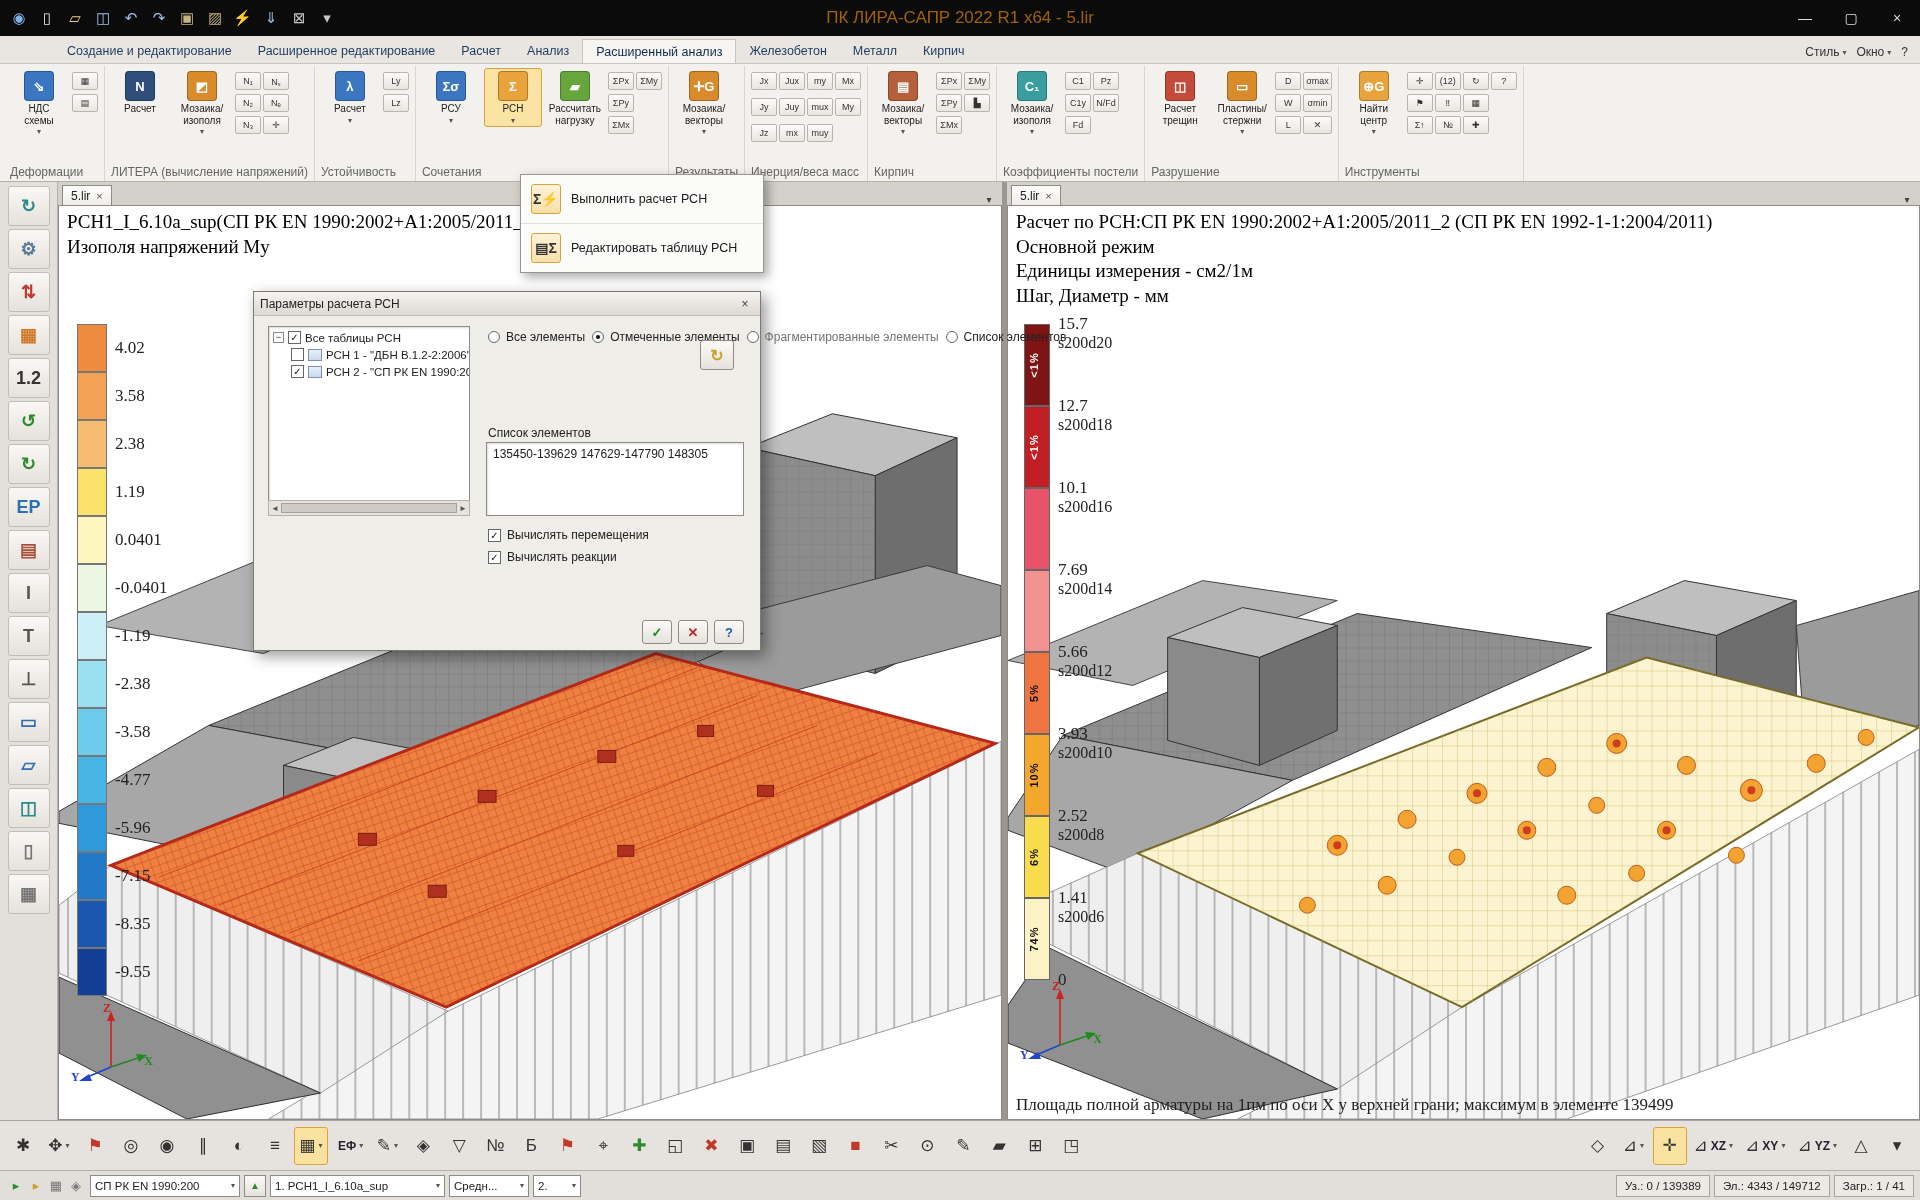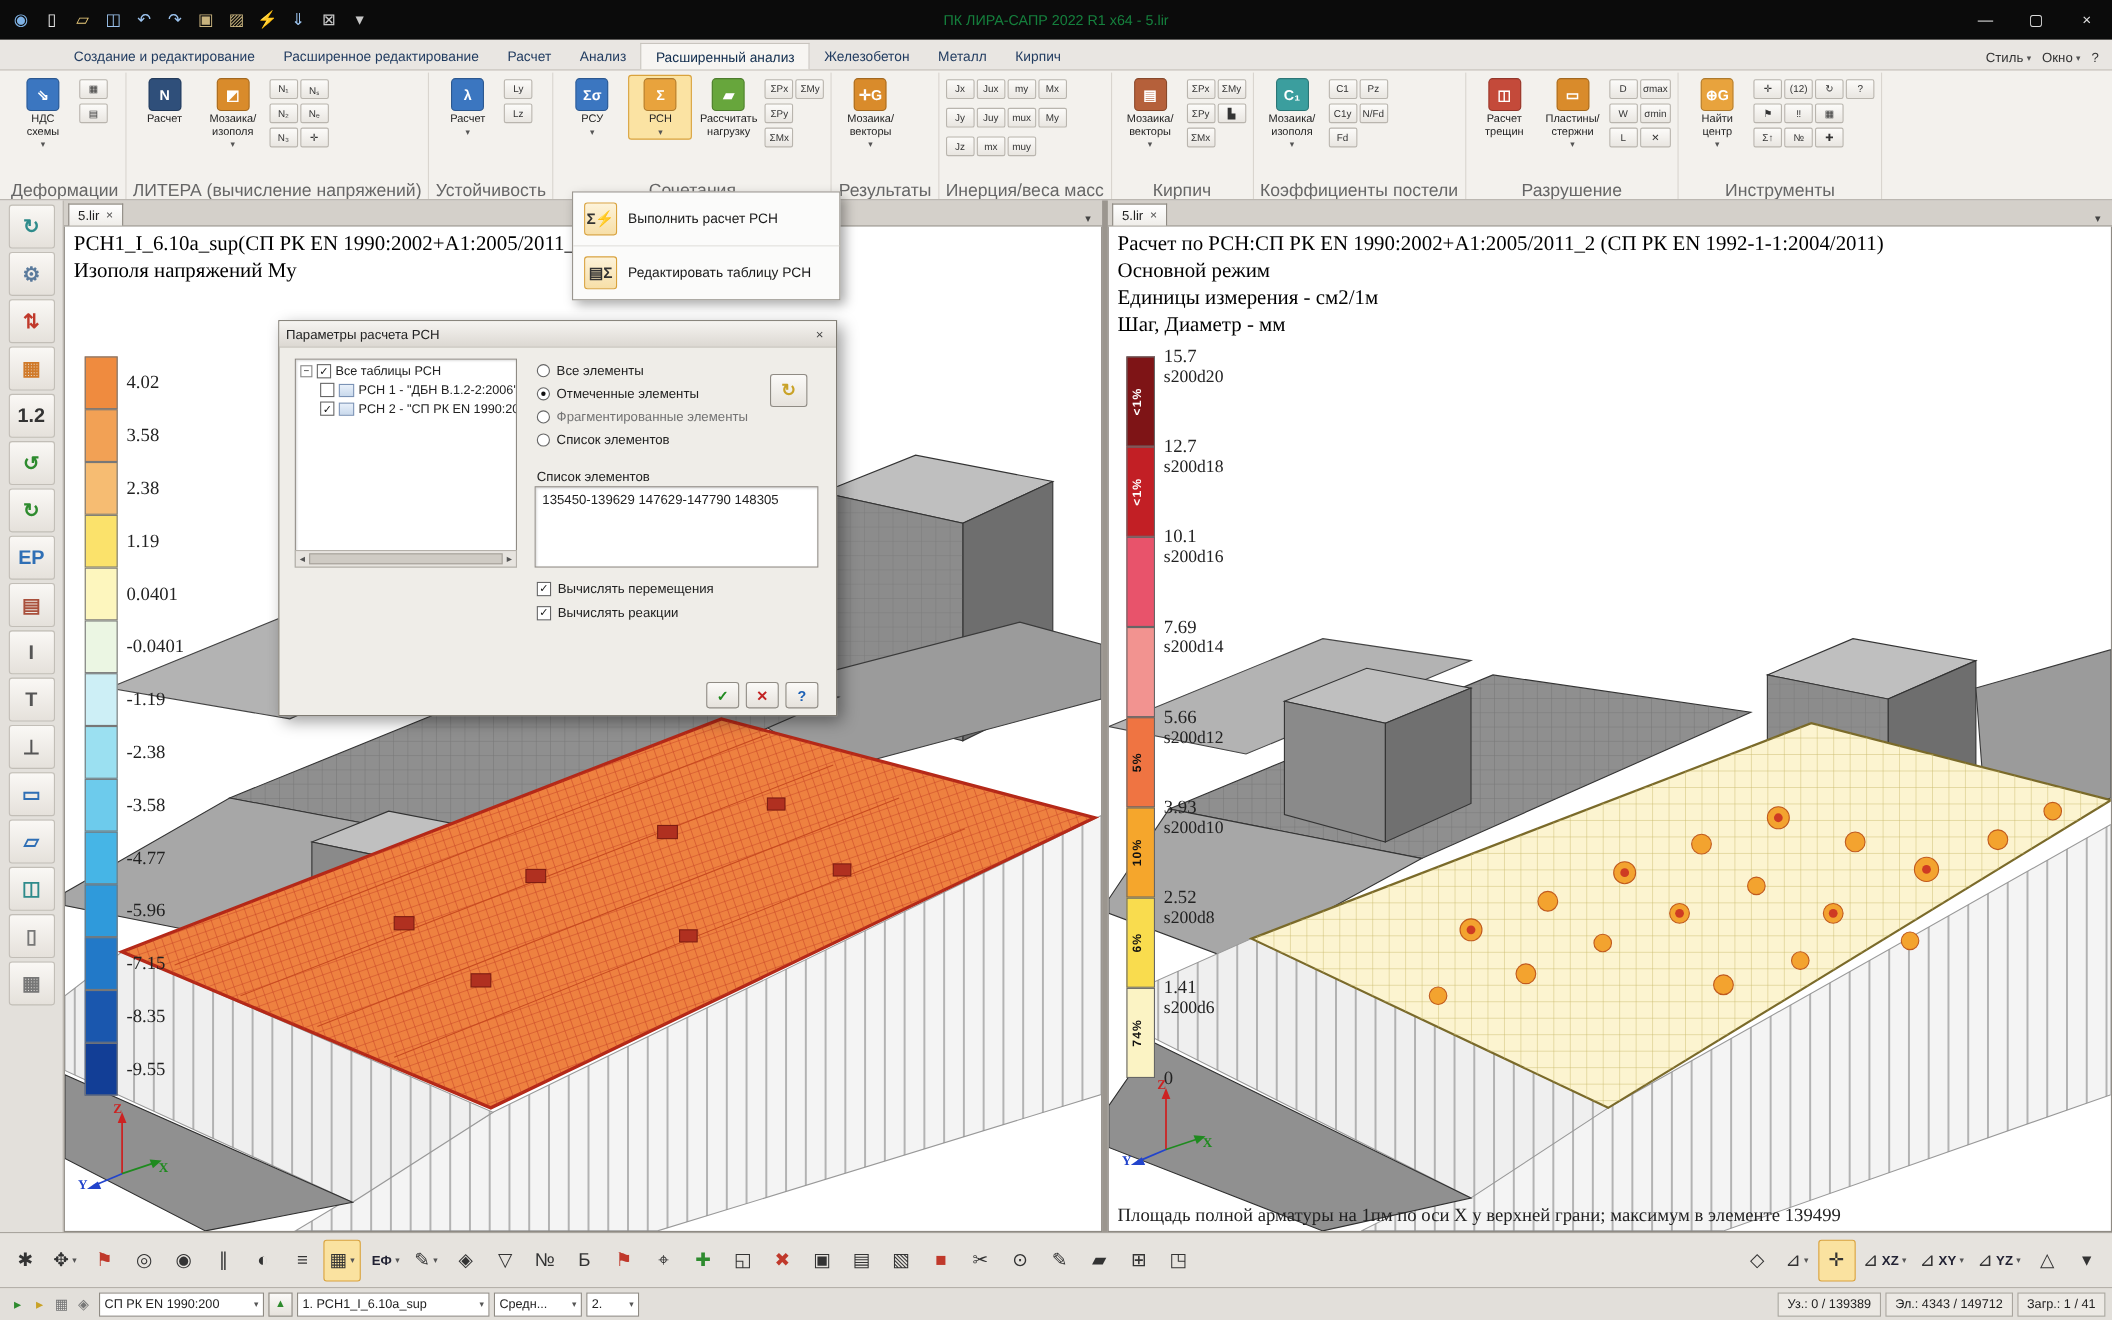--- a/index.html
+++ b/index.html
@@ -4,37 +4,37 @@
 <style>
 *{margin:0;padding:0;box-sizing:border-box}
 html,body{width:1920px;height:1200px;overflow:hidden}
 body{font-family:"Liberation Sans",sans-serif;background:#000;color:#222}
 .win{position:relative;width:1920px;height:1200px;background:#D6D2CC;overflow:hidden}
 
 
 .titlebar{position:absolute;top:0;left:0;right:0;height:36px;background:#0B0B0B;display:flex;align-items:center;color:#EEE;z-index:20}
 .qat{display:flex;align-items:center;gap:2px;padding-left:6px}
 .qbtn{width:26px;height:26px;display:flex;align-items:center;justify-content:center;font-size:15px;border-radius:3px}
-.title{position:absolute;left:50%;transform:translateX(-50%);font-size:13px;color:#15803d;white-space:nowrap}
+.title{position:absolute;left:50%;transform:translateX(-50%);font-size:17px;color:#a16207;white-space:nowrap}
 .wctrls{margin-left:auto;display:flex}
 .wbtn{width:46px;height:36px;display:flex;align-items:center;justify-content:center;font-size:14px;color:#DDD}
 
 
 .tabrow{position:absolute;top:36px;left:0;right:0;height:28px;background:#E9E6E2;display:flex;align-items:flex-end;padding-left:54px;border-bottom:1px solid #C8C4BE;z-index:19}
 .rtab{padding:5px 13px 4px;font-size:12.5px;color:#1F3A5F;white-space:nowrap}
 .rtab.active{background:#F7F5F2;border:1px solid #C8C4BE;border-bottom:none;color:#0F2B4C}
 .tabrow-right{margin-left:auto;display:flex;gap:10px;align-items:center;padding:0 12px 4px 0;font-size:12px;color:#333}
 .tr-item{display:flex;align-items:center;gap:3px}
 .tr-caret{font-size:8px;color:#555}
 
 
 .ribbon{position:absolute;top:64px;left:0;right:0;height:118px;background:#F3F1ED;border-bottom:1px solid #B5B1AA;display:flex;align-items:stretch;padding:2px 4px 0;z-index:18;overflow:hidden}
 .rgroup{display:flex;flex-direction:column;border-right:1px solid #D9D5CF;padding:2px 6px 0;flex:none}
 .rgc{flex:1;display:flex;align-items:flex-start;gap:4px}
-.rglabel{height:16px;font-size:16px;color:#666;text-align:center;white-space:nowrap;overflow:hidden}
+.rglabel{height:16px;font-size:12px;color:#666;text-align:left;white-space:nowrap;overflow:hidden}
 .rbig{width:58px;display:flex;flex-direction:column;align-items:center;padding-top:2px;border:1px solid transparent;border-radius:3px}
 .rbig.open{background:#FBE3A3;border-color:#D9A23C}
 .ricon{width:30px;height:30px;border-radius:4px;color:#fff;display:flex;align-items:center;justify-content:center;font-size:13px;font-weight:bold;box-shadow:inset 0 0 0 1px rgba(0,0,0,.25)}
 .rlabel{font-size:10px;line-height:1.15;text-align:center;color:#222;white-space:pre-line;margin-top:2px}
 .rcaret{font-size:8px;color:#555;line-height:1.4}
 .rbig.nc .rcaret{visibility:hidden}
 .chips{display:grid;grid-auto-flow:column;grid-template-rows:repeat(3,20px);gap:2px;margin-top:4px}
 .chip{min-width:26px;height:18px;padding:0 2px;border:1px solid #B9B5AE;background:linear-gradient(#FCFBF9,#E9E6E1);font-size:9px;display:flex;align-items:center;justify-content:center;color:#333;border-radius:2px;white-space:nowrap}
 
 
@@ -94,21 +94,21 @@
 .sunk{background:#FFF;border:1px solid #8F8B84;box-shadow:inset 1px 1px 2px rgba(0,0,0,.15)}
 .treebox{position:absolute;left:14px;top:34px;width:202px;height:190px;overflow:hidden;padding-top:2px}
 .trow{display:flex;align-items:center;gap:4px;padding:2px 4px;font-size:11.5px;white-space:nowrap}
 .trow.child{padding-left:22px}
 .exp{width:11px;height:11px;border:1px solid #888;display:inline-flex;align-items:center;justify-content:center;font-size:9px;line-height:1;background:#FFF;flex:none}
 .cb{width:13px;height:13px;border:1px solid #666;background:#FFF;display:inline-flex;align-items:center;justify-content:center;font-size:10px;flex:none;color:#111}
 .cb.on::after{content:"✓"}
 .ticon{width:14px;height:12px;background:linear-gradient(#E8F0FA,#C9D9EC);border:1px solid #7A92B5;flex:none}
 .tscroll{position:absolute;left:14px;top:208px;width:202px;height:16px;background:#E7E4DF;border:1px solid #B5B1AA;display:flex;align-items:center;font-size:8px;color:#555;padding:0 2px;gap:2px}
 .tthumb{flex:1;height:10px;background:#CFCBC4;border:1px solid #A5A19A}
-.radios{position:absolute;left:234px;top:38px;display:flex;flex-direction:column;gap:7px}
+.radios{position:absolute;left:234px;top:38px;display:flex;gap:7px}
 .radio-row{display:flex;align-items:center;gap:6px}
 .rd{width:12px;height:12px;border:1px solid #666;border-radius:50%;background:#FFF;position:relative;flex:none}
 .rd.on::after{content:"";position:absolute;inset:3px;background:#111;border-radius:50%}
 .radio-row.dis .rdl{color:#737373}
 .rdl{font-size:12px;white-space:nowrap}
 .refresh{position:absolute;left:446px;top:48px;width:34px;height:30px;border:1px solid #8F8B84;background:linear-gradient(#FBFAF8,#E6E2DC);display:flex;align-items:center;justify-content:center;font-size:16px;color:#C9A227;border-radius:3px;font-weight:bold}
 .listlabel{position:absolute;left:234px;top:134px}
 .listbox{position:absolute;left:232px;top:150px;width:258px;height:74px;padding:4px 6px;font-size:12px}
 .infobox{position:absolute;left:14px;top:232px;width:202px;height:98px;padding:4px 6px;font-size:11.5px;line-height:1.35;white-space:pre-line;background:#F7F5F2;border:1px solid #8F8B84;box-shadow:inset 1px 1px 2px rgba(0,0,0,.12);overflow:hidden}
 .dcbs{position:absolute;left:234px;top:236px;display:flex;flex-direction:column;gap:8px}

